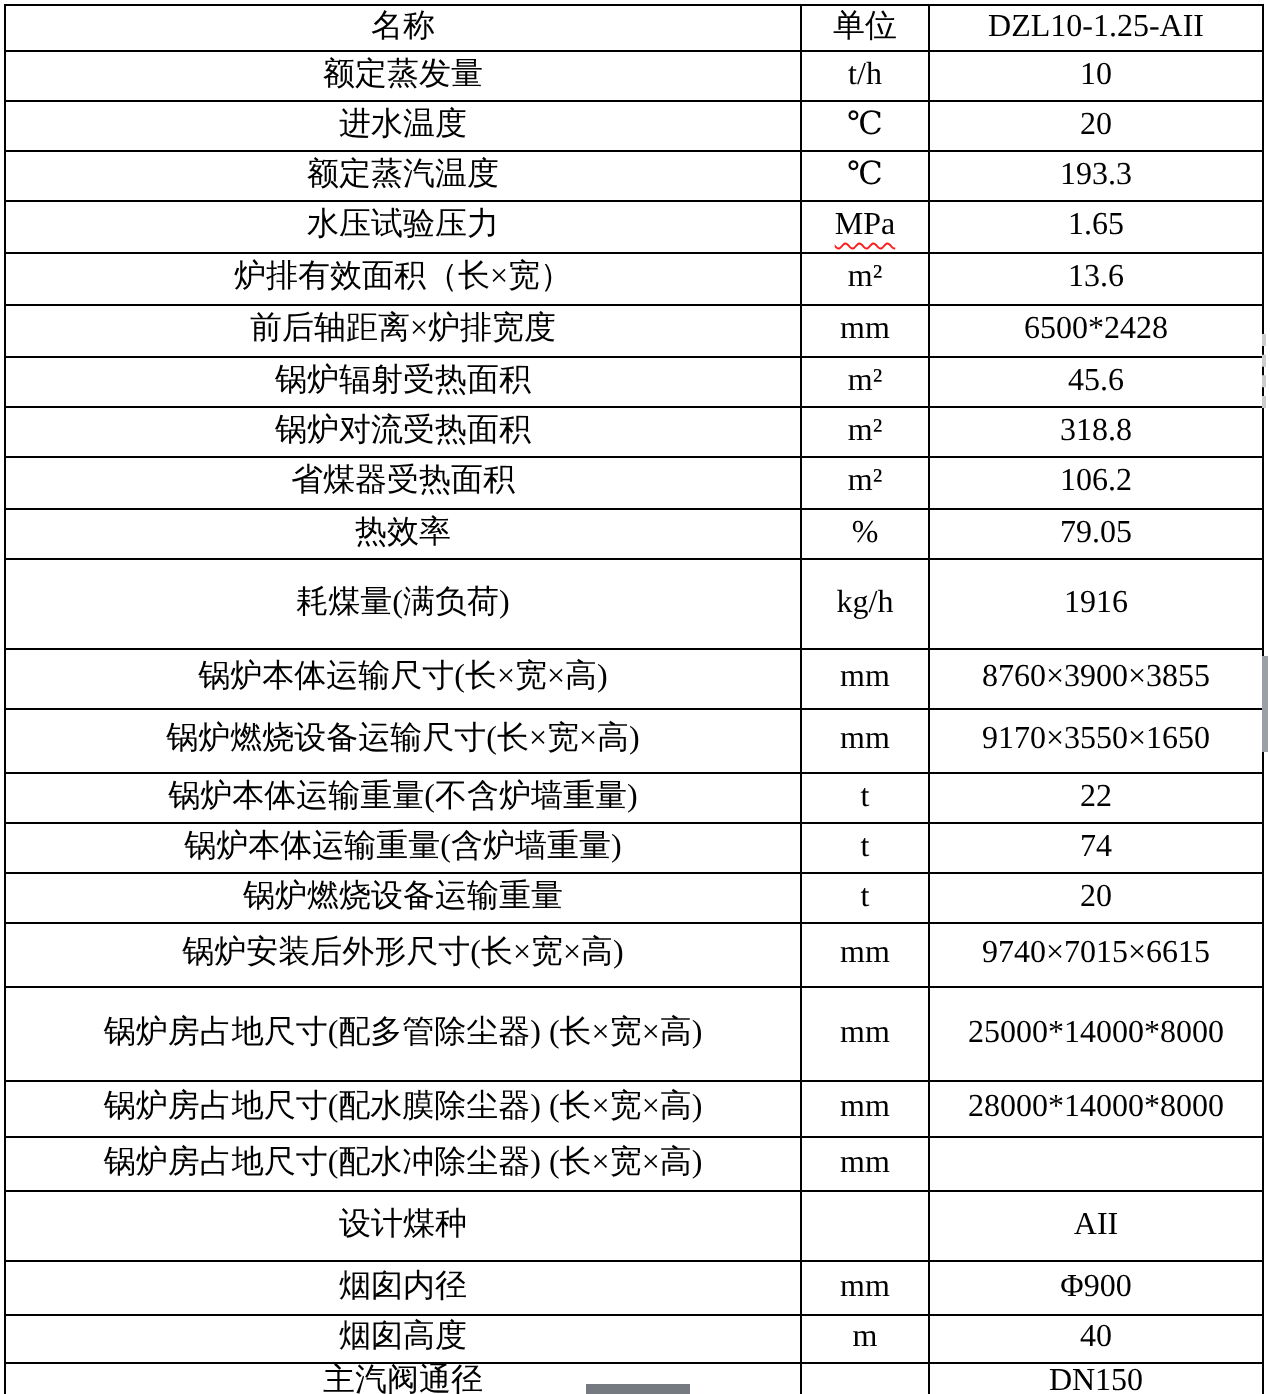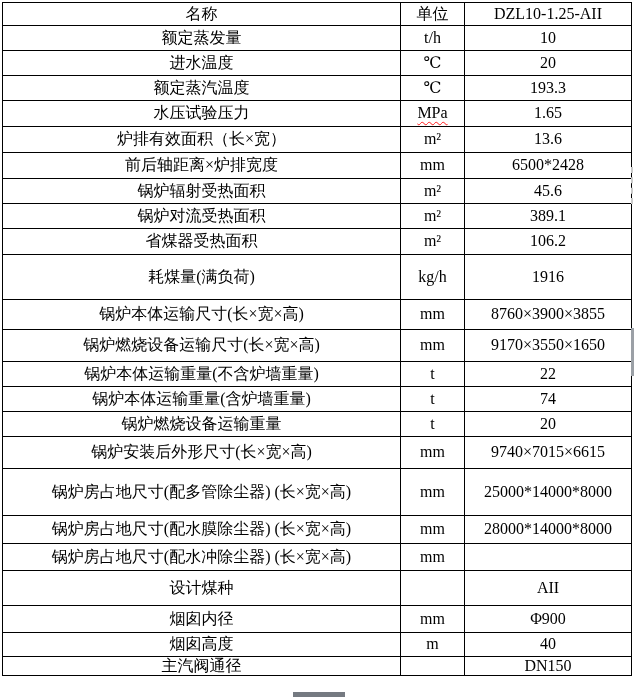--- a/index.html
+++ b/index.html
@@ -105,26 +105,31 @@
         <td>6500*2428</td>
       </tr>
       <tr style="height: 25px;">
         <td>锅炉辐射受热面积</td>
         <td>m²</td>
         <td>45.6</td>
       </tr>
       <tr style="height: 25px;">
         <td>锅炉对流受热面积</td>
         <td>m²</td>
-        <td>389.1</td>
+        <td>318.8</td>
       </tr>
       <tr style="height: 26px;">
         <td>省煤器受热面积</td>
         <td>m²</td>
         <td>106.2</td>
+      </tr>
+      <tr style="height: 25px;">
+        <td>热效率</td>
+        <td>%</td>
+        <td>79.05</td>
       </tr>
       <tr style="height: 45px;">
         <td>耗煤量(满负荷)</td>
         <td>kg/h</td>
         <td>1916</td>
       </tr>
       <tr style="height: 30px;">
         <td>锅炉本体运输尺寸(长×宽×高)</td>
         <td>mm</td>
         <td>8760×3900×3855</td>

